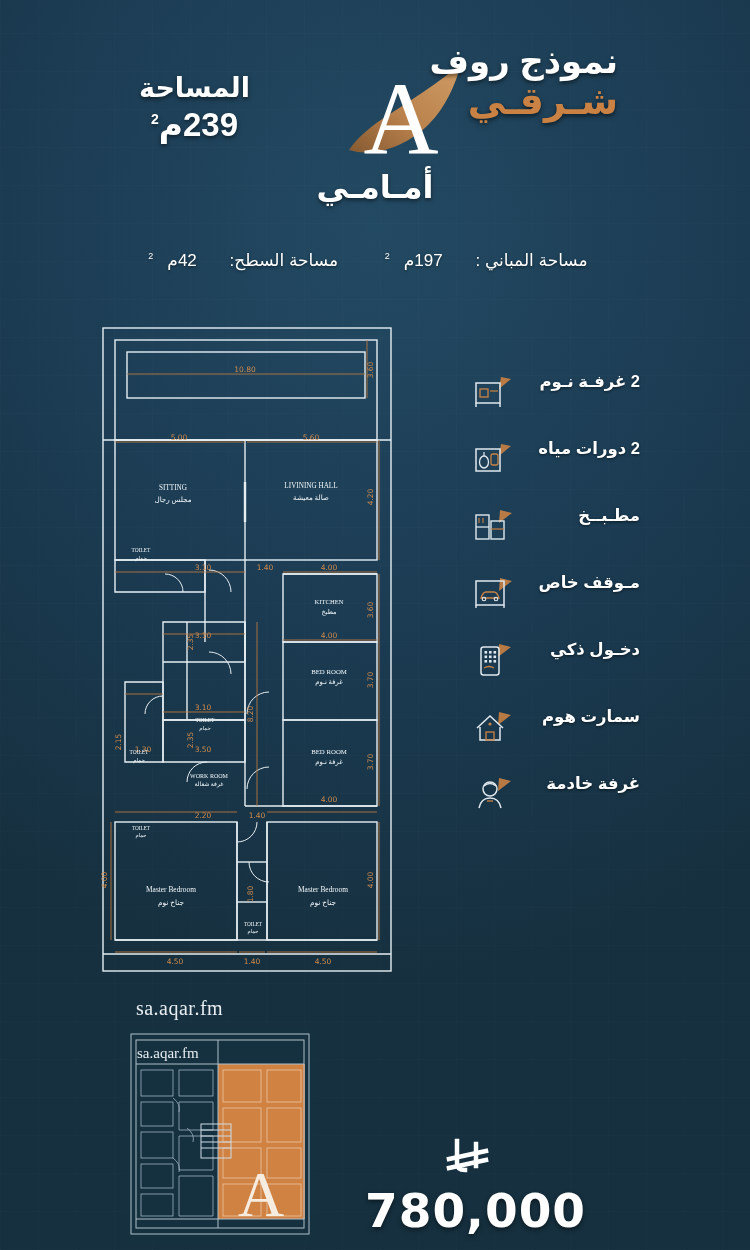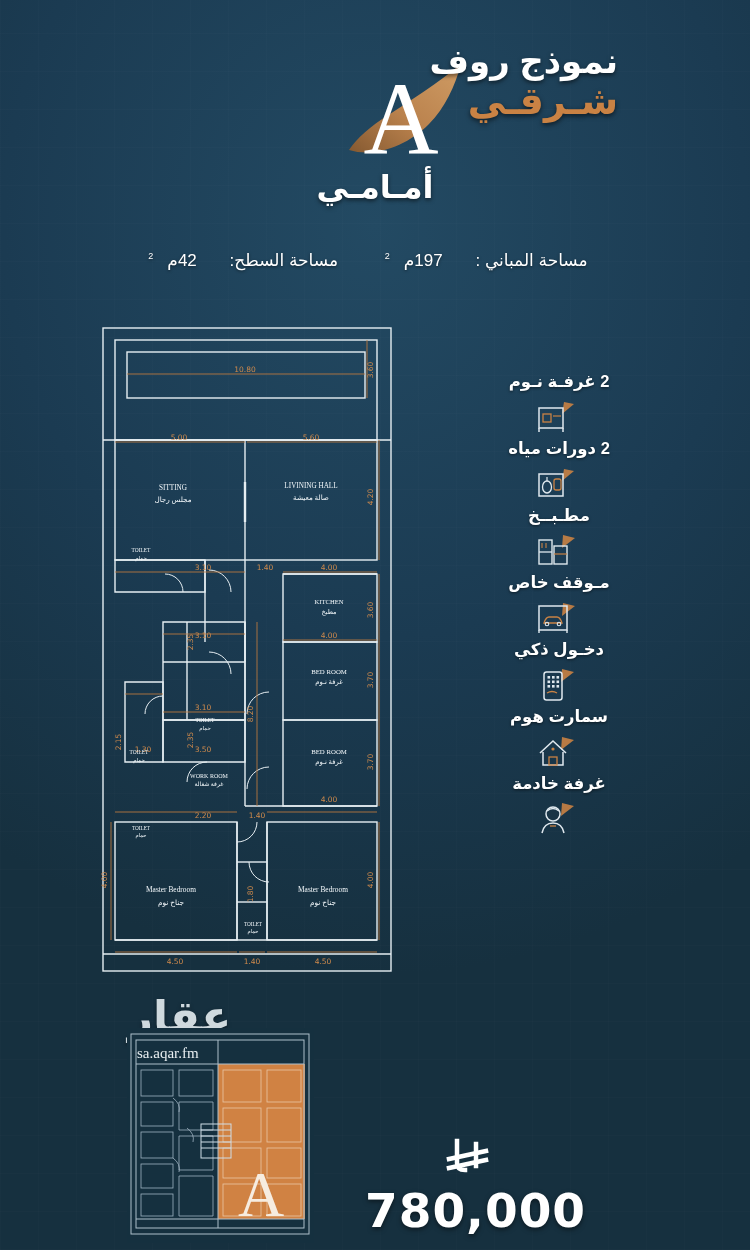--- a/index.html
+++ b/index.html
@@ -72,21 +72,21 @@
     width: 300px; height: 655px;
   }
   #plan-wrap svg { display: block; }
 
   
   #features {
     position: absolute; top: 372px; left: 470px;
     width: 170px;
   }
   .feat-row {
-    display: flex; flex-direction: column; align-items: center;
+    display: flex; flex-direction: row; align-items: flex-start;
     justify-content: flex-start;
     height: 67px; width: 170px;
   }
   .feat-label {
     flex: 1 1 auto; text-align: right; padding-left: 8px;
     color: #ffffff; font-size: 16.5px; font-weight: 700;
     letter-spacing: .4px;
     text-shadow: 0 1px 3px rgba(0,0,0,.55);
     white-space: nowrap;
   }
@@ -134,20 +134,26 @@
     font-family: "DejaVu Sans", sans-serif;
   }
 </style>
 </head>
 <body>
 
 <div id="page">
 
   <div id="header">
 
+    <div class="hdr-area">
+      <div class="l1">المساحة</div>
+      <div class="l2">
+        <span>239م</span><sup>2</sup>
+      </div>
+    </div>
 
     <div class="logoA">
       <svg viewBox="0 0 120 115" xmlns="http://www.w3.org/2000/svg">
         <defs>
           <linearGradient id="swoosh" x1="0" y1="1" x2="1" y2="0">
             <stop offset="0%" stop-color="#8a5a2e"></stop>
             <stop offset="45%" stop-color="#c2854c"></stop>
             <stop offset="100%" stop-color="#d9a165"></stop>
           </linearGradient>
         </defs>
@@ -426,21 +432,20 @@
           <circle cx="19" cy="14" r="7" fill="none" stroke="#dfe8ee" stroke-width="1.5"></circle>
           <path d="M13 11 q6 -5 12 0" fill="none" stroke="#dfe8ee" stroke-width="1.4"></path>
           <path d="M8 33 q2 -10 11 -10 q9 0 11 10" fill="none" stroke="#dfe8ee" stroke-width="1.5"></path>
           <path d="M16 26 h6" stroke="#c98244" stroke-width="1.3"></path>
         </svg>
       </div>
     </div>
   </div>
 
   <div id="aqar-logo">
-    <div class="ar">عقار</div>
     <div class="lat">sa.aqar.fm</div>
   </div>
 
   <div id="thumb">
     <svg viewBox="0 0 187 215" width="187" height="215" xmlns="http://www.w3.org/2000/svg">
       <rect x="0" y="0" width="187" height="215" fill="#15303f"></rect>
 
       <rect x="91" y="36" width="87" height="155" fill="#d08243"></rect>
 
       <g fill="none" stroke="#aebfcb" stroke-width="1">

